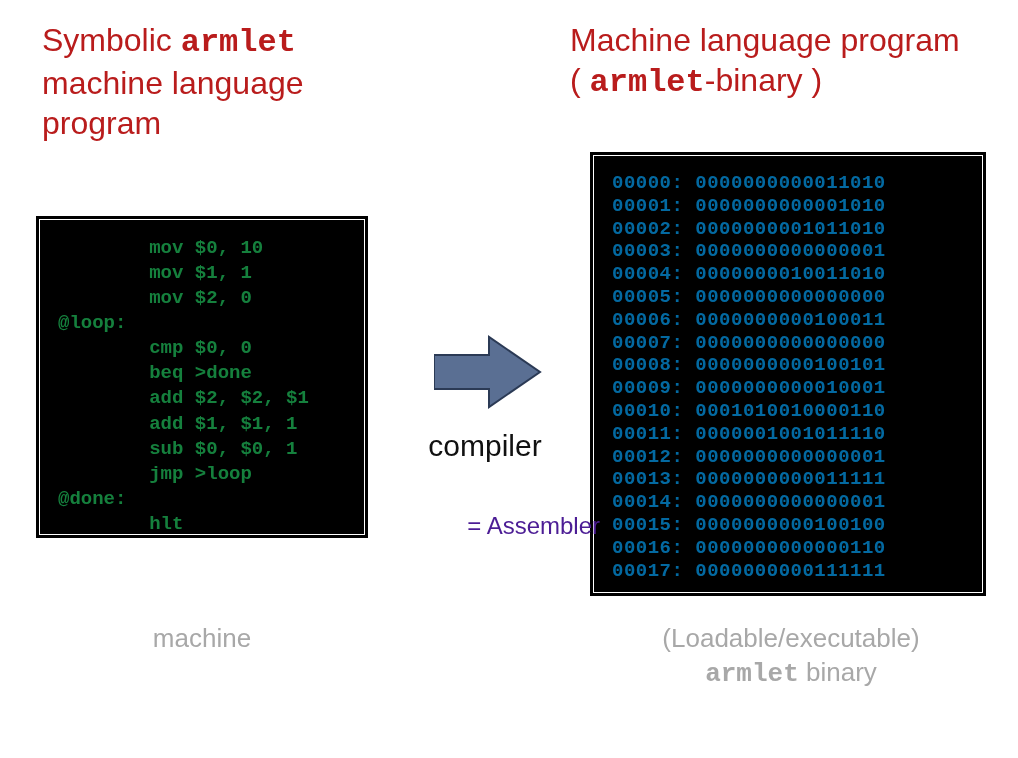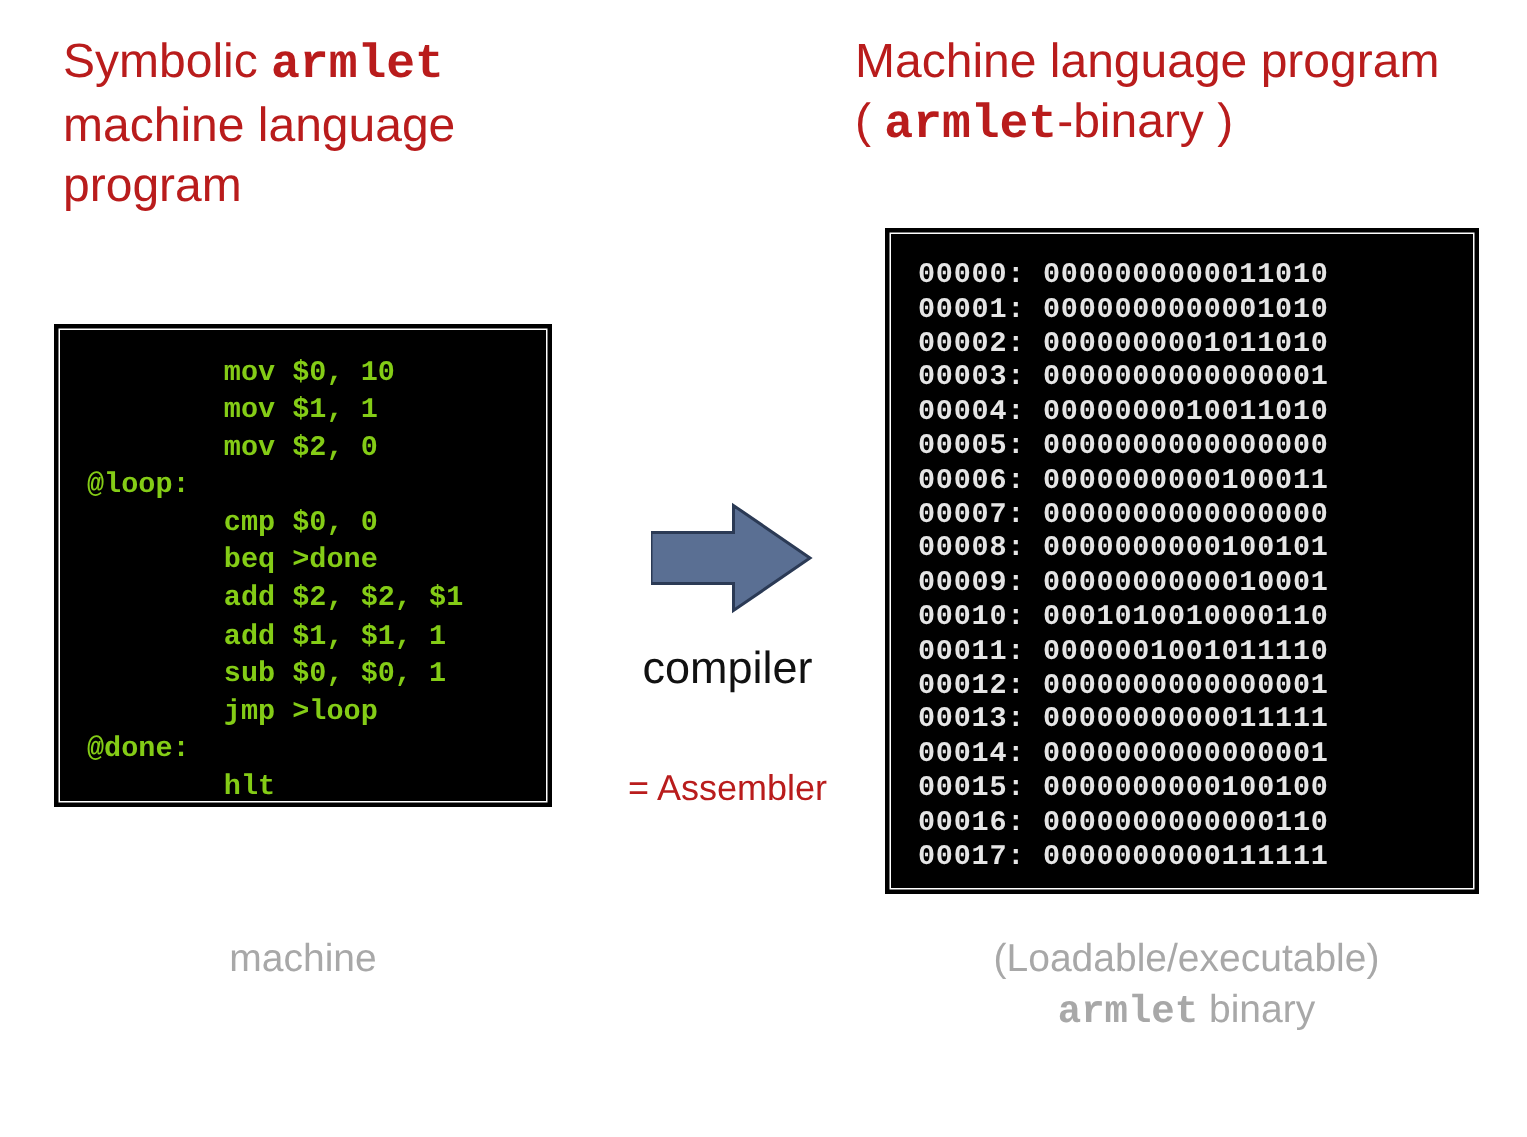--- a/index.html
+++ b/index.html
@@ -22,21 +22,21 @@
     line-height: 1.25;
     color: #b91c1c;
     font-weight: 400;
   }
   #title-left { left: 42px; top: 20px; width: 320px; }
   #title-right { left: 570px; top: 20px; width: 430px; }
 
   .codebox {
     position: absolute;
     background: #000;
-    color: #84cc16;
+    color: #15803d;
     border: 2px solid #000;
     outline: 2px solid #000;
     box-shadow: 0 0 0 1px #000 inset;
     padding: 12px 14px;
     box-sizing: border-box;
   }
   #asm-box {
     left: 42px;
     top: 222px;
     width: 320px;
@@ -48,21 +48,21 @@
     white-space: pre;
   }
 
   #bin-box {
     left: 596px;
     top: 158px;
     width: 384px;
     height: 432px;
     font-family: "Courier New", Courier, monospace;
     font-weight: bold;
-    color: #e5e5e5;
+    color: #0369a1;
     font-size: 19px;
     line-height: 1.2;
     white-space: pre;
     letter-spacing: 0.5px;
   }
   .box-outer {
     position: absolute;
     border: 3px solid #000;
     box-sizing: border-box;
   }
@@ -85,23 +85,23 @@
     text-align: center;
     font-size: 30px;
     line-height: 1.2;
     color: #111;
   }
   #assembler-label {
     position: absolute;
     left: 370px;
     top: 512px;
     width: 230px;
-    text-align: center;
+    text-align: right;
     font-size: 24px;
-    color: #b91c1c;
+    color: #4c1d95;
   }
 
   .caption {
     position: absolute;
     font-size: 26px;
     color: #a8a8a8;
     text-align: center;
     line-height: 1.3;
   }
   #caption-left { left: 42px; top: 622px; width: 320px; }

